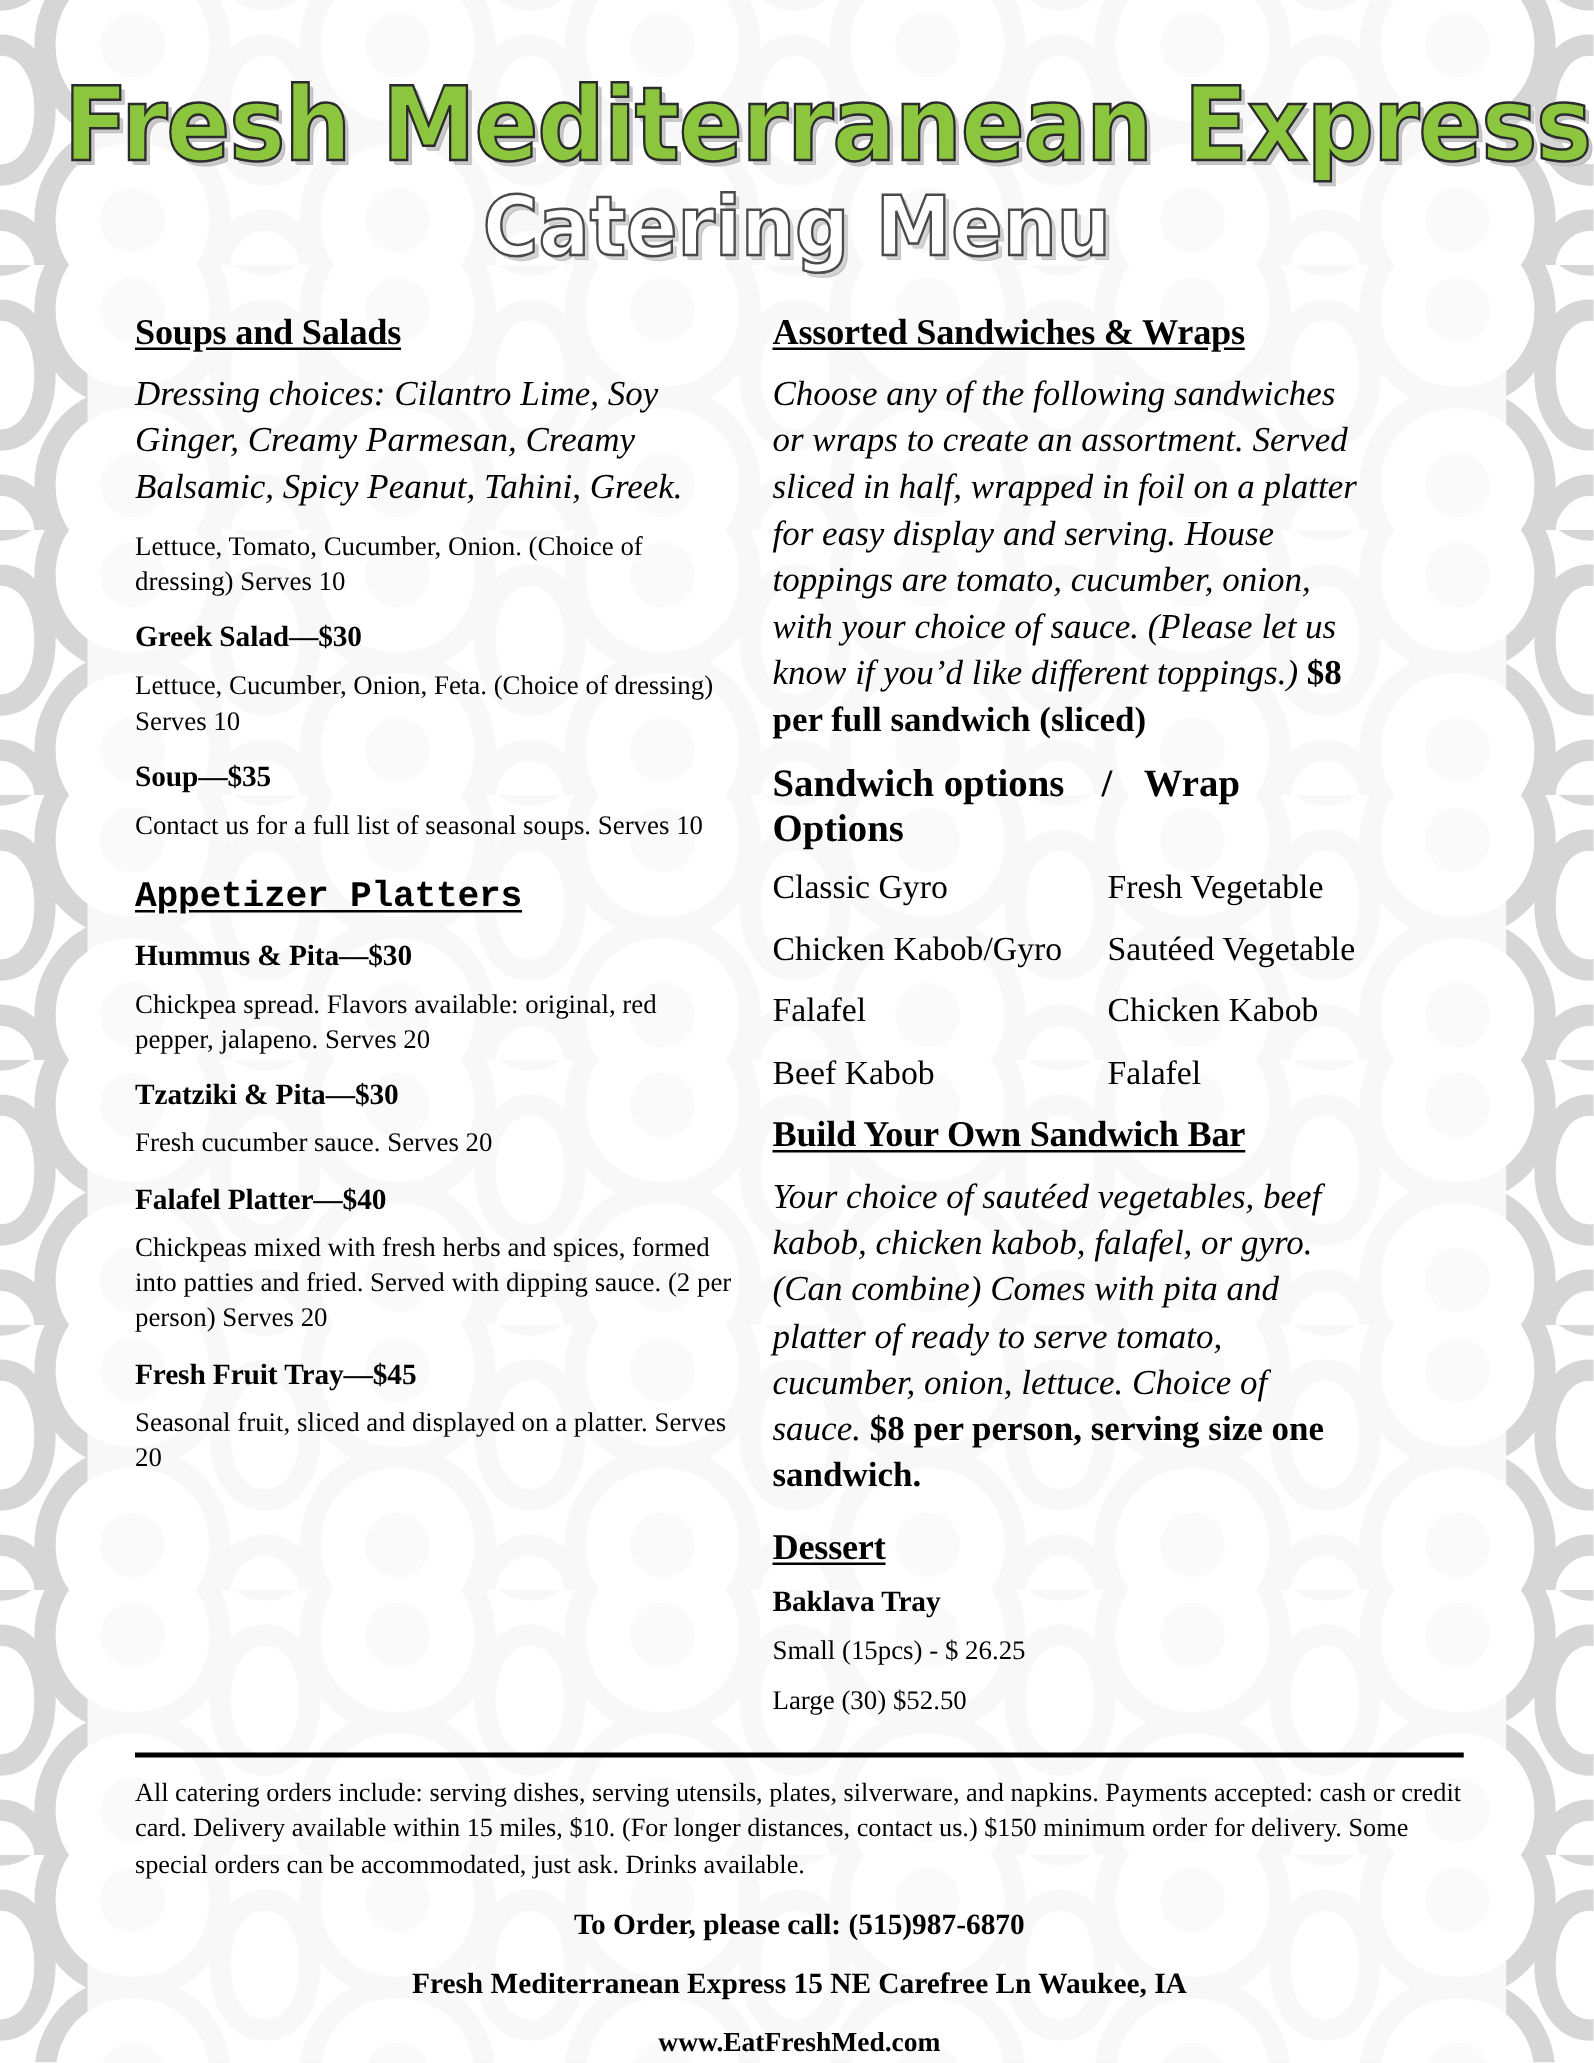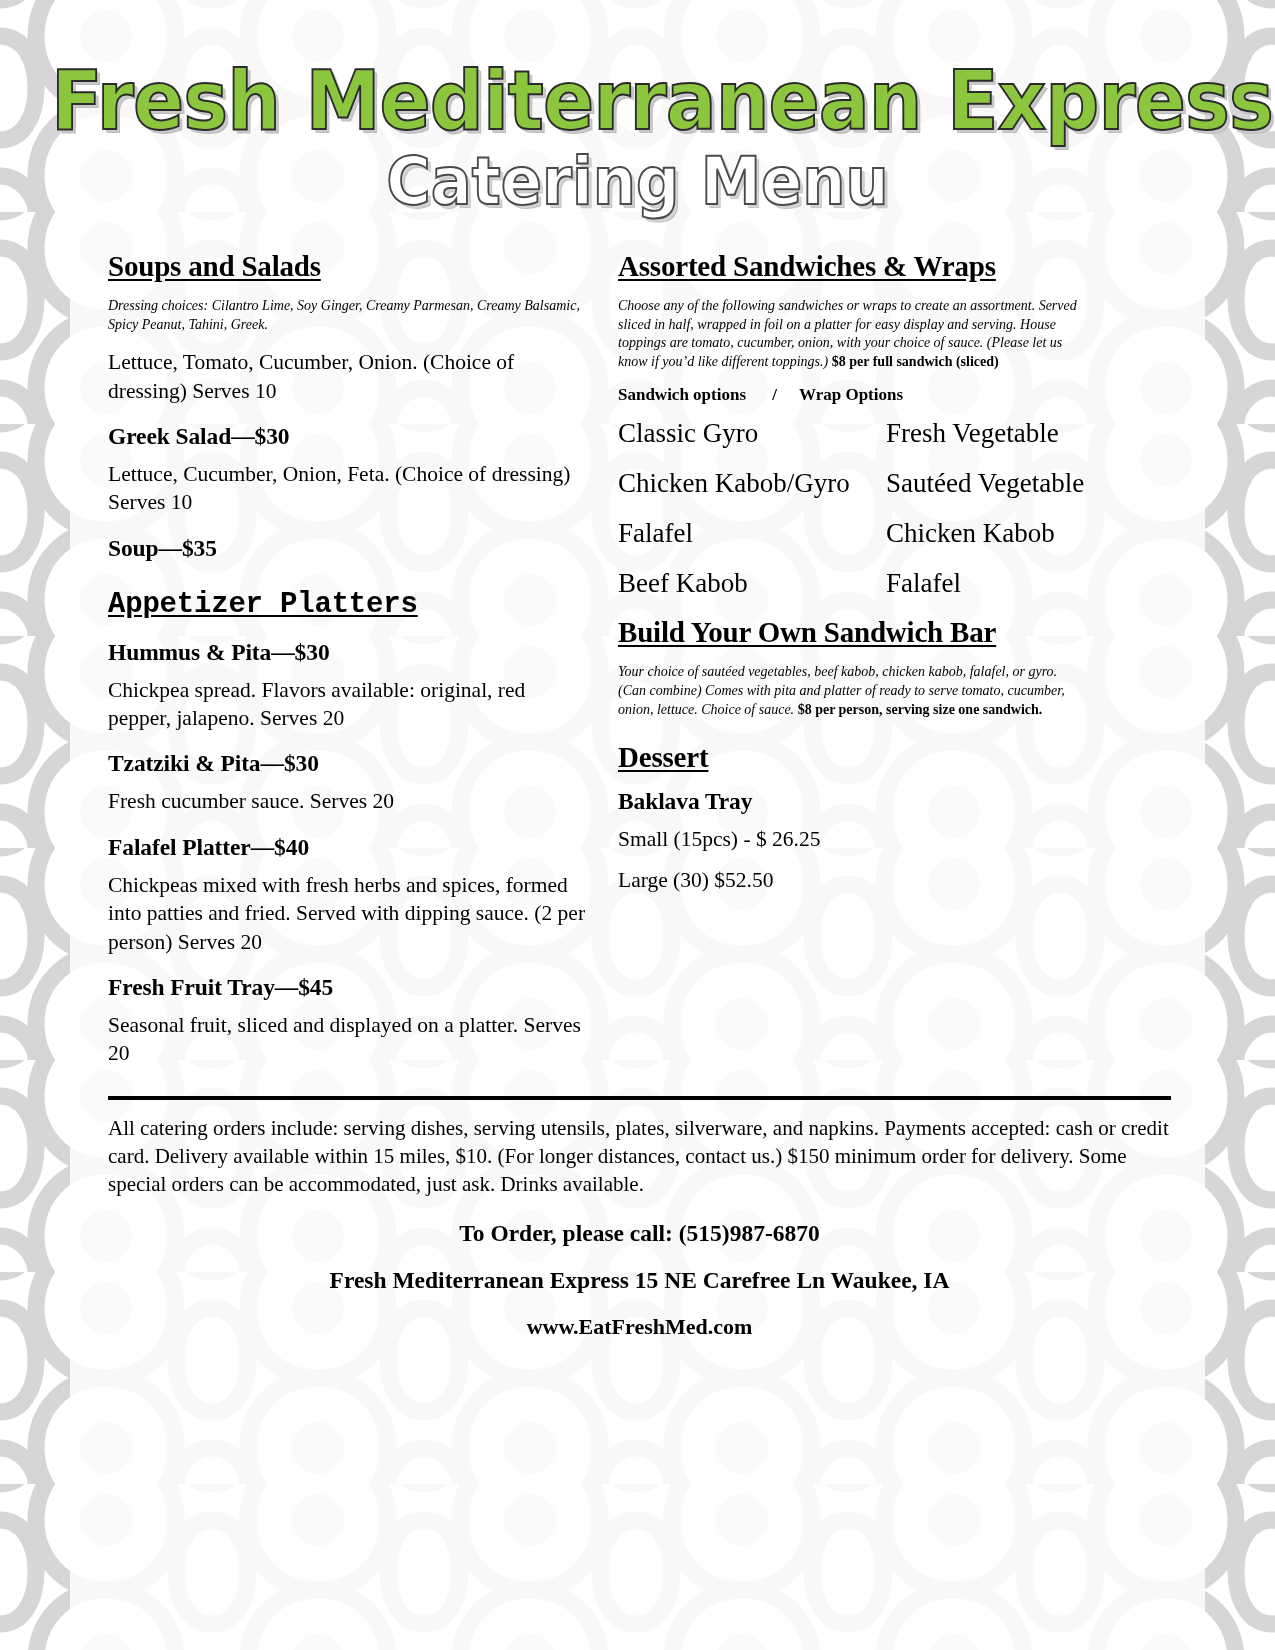--- a/index.html
+++ b/index.html
@@ -106,29 +106,29 @@
     letter-spacing: -0.1px;
   }
   h3.item:first-child { margin-top: 0; }
 
   p.desc {
     font-size: 21.5px;
     line-height: 1.32;
     margin: 0 0 12px 0;
   }
   p.note {
-    font-size: 14px;
+    font-size: 28px;
     line-height: 1.33;
     font-style: italic;
     margin: 0 0 14px 0;
   }
   p.note b { font-style: normal; }
 
   .subhead {
-    font-size: 17px;
+    font-size: 31px;
     font-weight: bold;
     margin: 4px 0 12px 0;
   }
   .subhead .slash { font-weight: bold; }
 
   
   .options {
     margin: 0 0 6px 0;
   }
   .option-row {
@@ -215,20 +215,21 @@
       <h2 class="section">Soups and Salads</h2>
 
       <p class="note">Dressing choices:  Cilantro Lime, Soy Ginger, Creamy Parmesan, Creamy Balsamic, Spicy Peanut, Tahini, Greek.</p>
 
       <p class="desc">Lettuce, Tomato, Cucumber, Onion. (Choice of dressing) Serves 10</p>
 
       <h3 class="item">Greek Salad—$30</h3>
       <p class="desc">Lettuce, Cucumber, Onion, Feta. (Choice of dressing) Serves 10</p>
 
       <h3 class="item">Soup—$35</h3>
+      <p class="desc">Contact us for a full list of seasonal soups. Serves 10</p>
 
       <h2 class="section tight">Appetizer Platters</h2>
 
       <h3 class="item">Hummus &amp; Pita—$30</h3>
       <p class="desc">Chickpea spread. Flavors available: original, red pepper, jalapeno.  Serves 20</p>
 
       <h3 class="item">Tzatziki &amp; Pita—$30</h3>
       <p class="desc">Fresh cucumber sauce. Serves 20</p>
 
       <h3 class="item">Falafel Platter—$40</h3>

